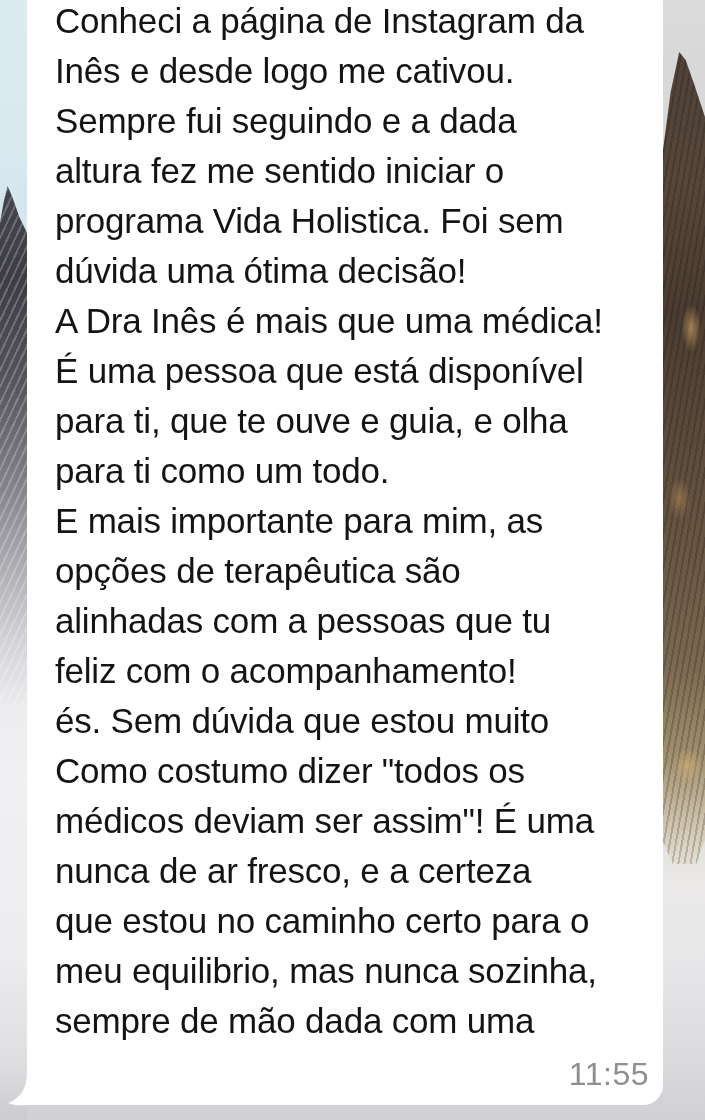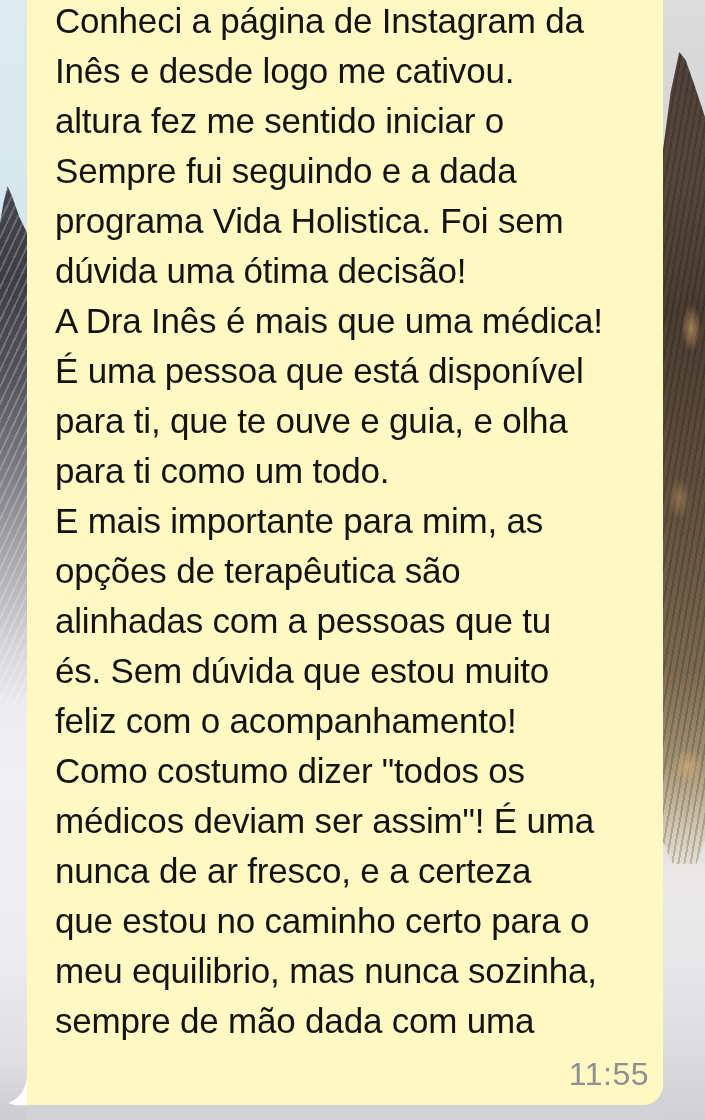--- a/index.html
+++ b/index.html
@@ -42,21 +42,21 @@
       radial-gradient(ellipse 16px 30px at 40% 55%, rgba(176,136,86,0.6), rgba(176,136,86,0) 70%),
       radial-gradient(ellipse 20px 26px at 60% 88%, rgba(205,170,120,0.8), rgba(205,170,120,0) 70%),
       repeating-linear-gradient(100deg, rgba(0,0,0,0.18) 0 2px, rgba(0,0,0,0) 2px 6px),
       linear-gradient(180deg, #50423a 0%, #57473a 16%, #4b3c31 32%, #5c4b3b 48%, #6a5744 62%, #7d6a52 76%, #a2916f 87%, #cfc3ad 95%, #e4dfd4 100%);
     clip-path: polygon(40% 0%, 55% 1%, 75% 4%, 100% 8%, 100% 97%, 80% 100%, 25% 100%, 0% 97%, 0% 13%, 20% 5%);
   }
 
   
   .bubble {
     position: absolute; left: 27px; top: 0; width: 636px; height: 1105px;
-    background: #fef9c3;
+    background: #ffffff;
     border-radius: 0 0 20px 0;
     overflow: hidden;
   }
   .msg-text {
     position: absolute; left: 28px; top: -4px; right: 8px;
     color: #141414;
     font-size: 35px;
     line-height: 50px;
     letter-spacing: -0.2px;
   }
@@ -82,33 +82,33 @@
   </div>
 
   <div class="wp-right">
     <div class="spire"></div>
   </div>
 
   <div class="bubble">
     <div class="msg-text">
         <div class="line">Conheci a página de Instagram da</div>
         <div class="line">Inês e desde logo me cativou.</div>
+        <div class="line">Sempre fui seguindo e a dada</div>
         <div class="line">altura fez me sentido iniciar o</div>
-        <div class="line">Sempre fui seguindo e a dada</div>
         <div class="line">programa Vida Holistica. Foi sem</div>
         <div class="line">dúvida uma ótima decisão!</div>
         <div class="line">A Dra Inês é mais que uma médica!</div>
         <div class="line">É uma pessoa que está disponível</div>
         <div class="line">para ti, que te ouve e guia, e olha</div>
         <div class="line">para ti como um todo.</div>
         <div class="line">E mais importante para mim, as</div>
         <div class="line">opções de terapêutica são</div>
         <div class="line">alinhadas com a pessoas que tu</div>
+        <div class="line">feliz com o acompanhamento!</div>
         <div class="line">és. Sem dúvida que estou muito</div>
-        <div class="line">feliz com o acompanhamento!</div>
         <div class="line">Como costumo dizer "todos os</div>
         <div class="line">médicos deviam ser assim"! É uma</div>
         <div class="line">nunca de ar fresco, e a certeza</div>
         <div class="line">que estou no caminho certo para o</div>
         <div class="line">meu equilibrio, mas nunca sozinha,</div>
         <div class="line">sempre de mão dada com uma</div>
       </div>
     <span class="timestamp">11:55</span>
   </div>
 

